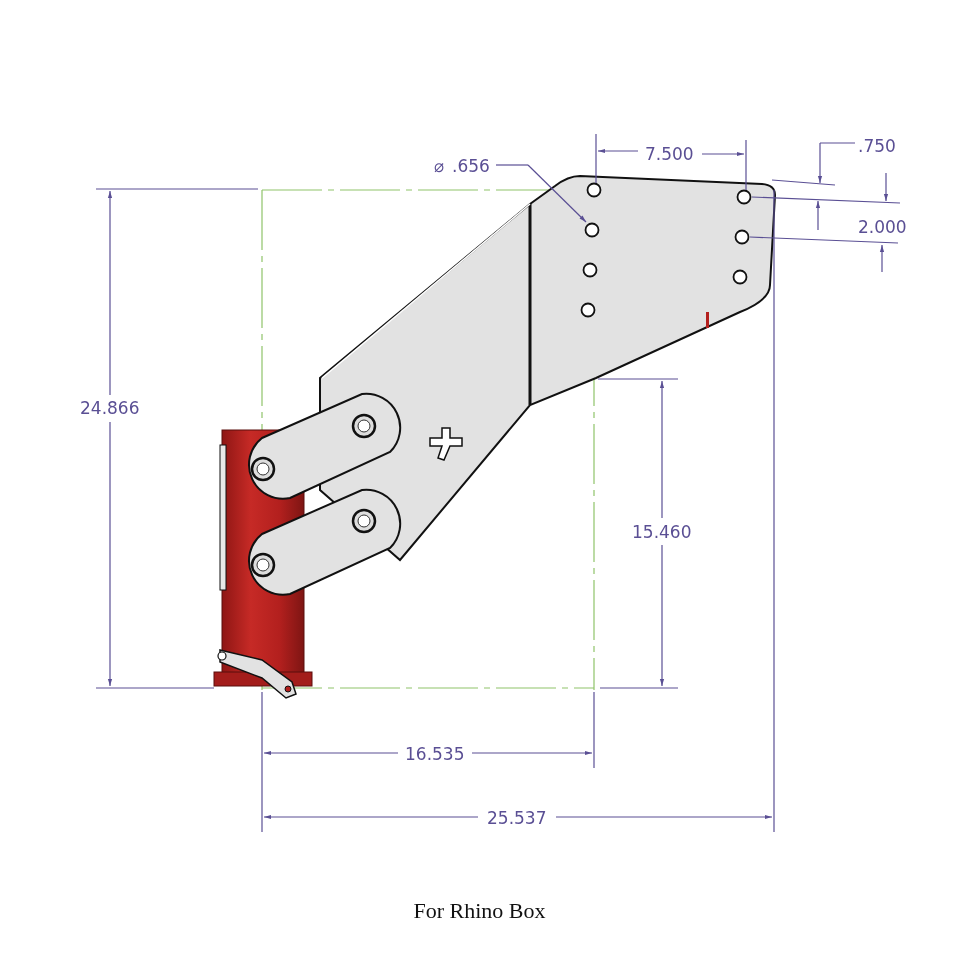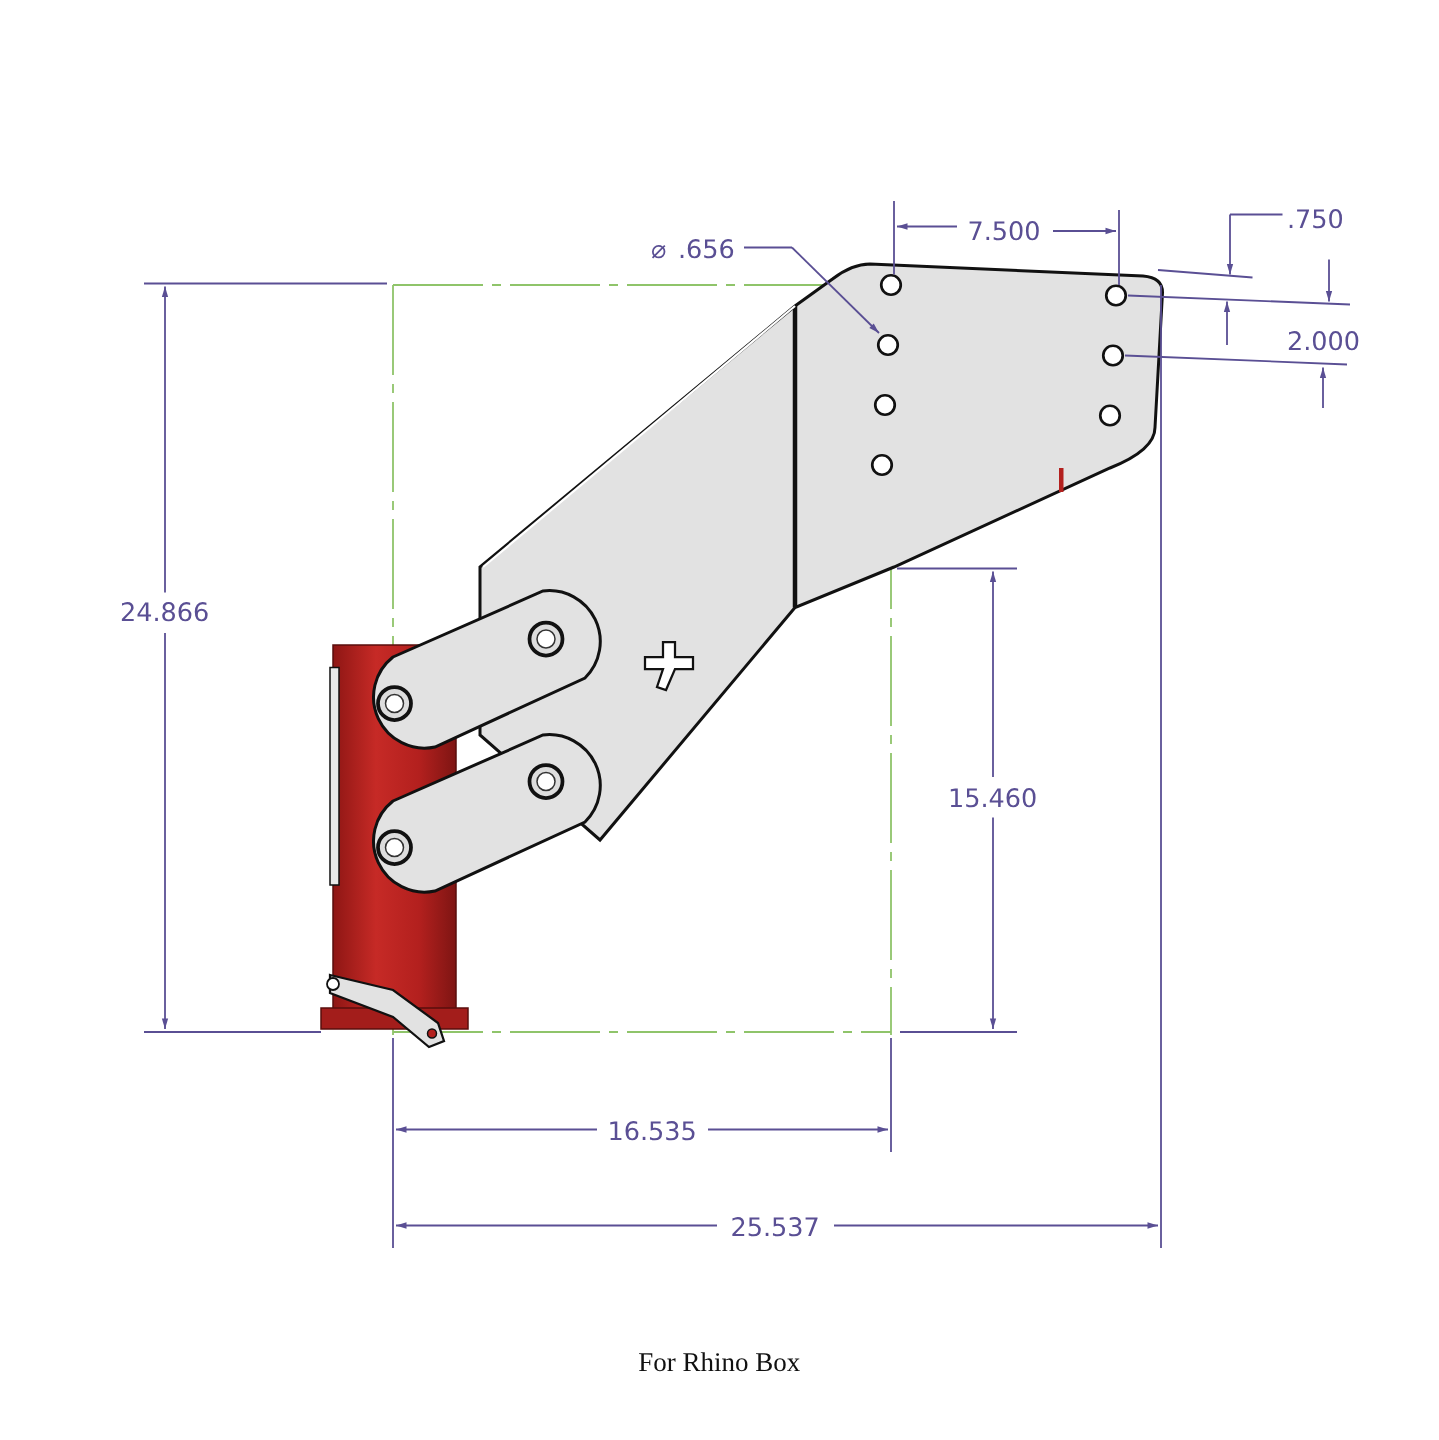--- a/index.html
+++ b/index.html
@@ -1,20 +1,20 @@
 <!DOCTYPE html>
 <html><head>
 <meta charset="utf-8">
 <style>
   html, body { margin:0; padding:0; background:#ffffff; }
   body { width:959px; height:960px; position:relative; overflow:hidden; }
   #drawing { position:absolute; left:0; top:0; width:959px; height:960px; }
   .dimtext { font-family:"DejaVu Sans", sans-serif; font-size:17px; fill:#5a4f94; }
   .caption { position:absolute; left:0; width:959px; top:898px; text-align:center;
-             font-family:"Liberation Serif", "DejaVu Serif", serif; font-size:18px; color:#111; }
+             font-family:"Liberation Serif", "DejaVu Serif", serif; font-size:22px; color:#111; }
 </style>
 </head>
 <body>
 
 <svg id="drawing" viewBox="0 0 959 960" xmlns="http://www.w3.org/2000/svg">
   <defs>
     <marker id="arr" viewBox="0 0 10 10" refX="10" refY="5" markerWidth="14" markerHeight="7" orient="auto-start-reverse" markerUnits="userSpaceOnUse">
       <path d="M0,2 L10,5 L0,8 z" fill="#5a4f94"></path>
     </marker>
     <linearGradient id="postGrad" x1="0" x2="1" y1="0" y2="0">

